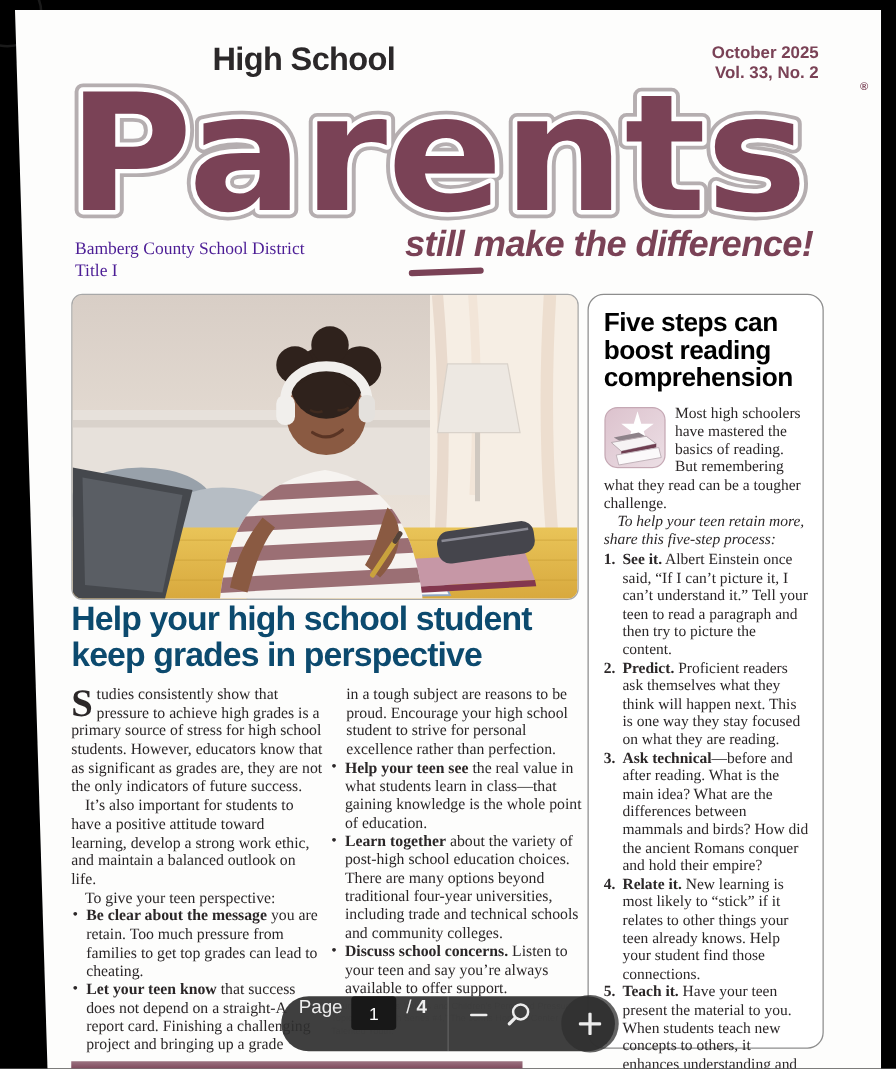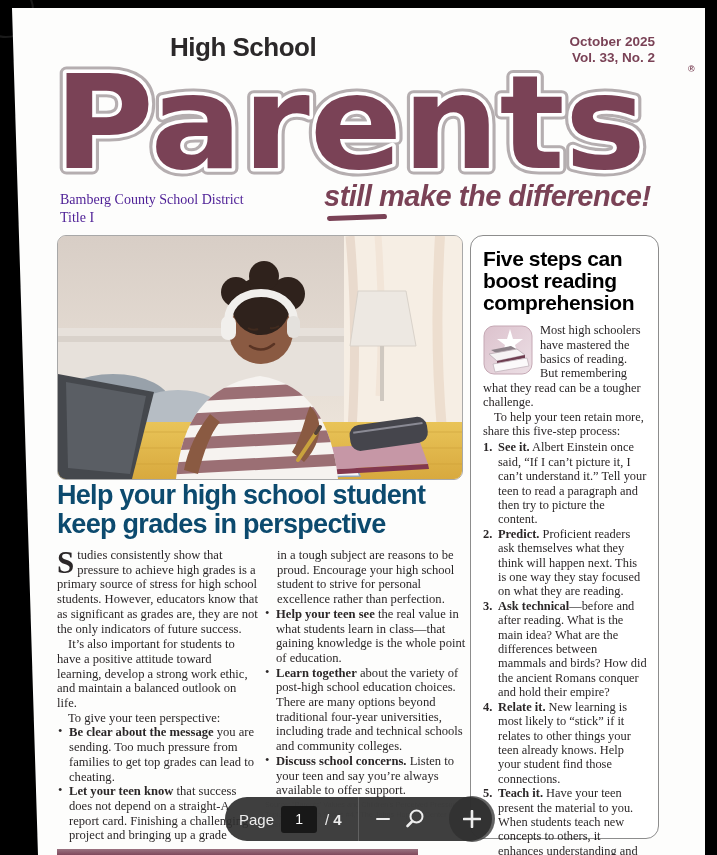--- a/index.html
+++ b/index.html
@@ -48,21 +48,21 @@
            background:#fff;box-sizing:border-box;padding:12px 11px 10px 12px;}
   .sb-title{font-size:21px;font-weight:800;line-height:1.05;letter-spacing:-.4px;color:#000000;margin-bottom:9px;}
   .sb-body{font-family:"Liberation Serif",serif;font-size:12.4px;line-height:14.4px;color:#2b2728;}
   .sb-icon{float:left;width:50px;height:50px;margin:2px 7px 2px 0;}
   ol.steps{list-style:none;margin:2px 0 0 0;padding:0;}
   ol.steps li{position:relative;padding-left:15px;}
   ol.steps .num{position:absolute;left:0;top:0;font-weight:bold;}
 
   
   .toolbar{position:absolute;left:225px;top:797px;width:267px;height:44px;border-radius:22px;
-           background:rgba(47,47,47,.92);z-index:50;display:flex;align-items:center;
+           background:rgba(47,47,47,.92);z-index:50;display:flex;align-items:flex-start;
            padding:0 0 0 14px;box-sizing:border-box;color:#ededed;}
   .toolbar .pglabel{font-size:15px;margin-right:7px;}
   .toolbar input{width:32px;height:25px;background:rgba(15,15,15,.8);border:none;border-radius:3px;
            color:#fff;font-size:14px;text-align:center;font-family:"Liberation Sans",sans-serif;}
   .toolbar .sep{font-size:15px;margin:0 4px 0 8px;}
   .toolbar .count{font-size:15px;font-weight:bold;}
   .toolbar .divider{width:1px;height:44px;background:rgba(255,255,255,.18);margin:0 12px 0 16px;}
   .tbtn{display:flex;align-items:center;justify-content:center;width:24px;height:30px;cursor:pointer;}
   .minus-glyph{width:14px;height:2.5px;background:#ededed;border-radius:1px;}
   .plus-circle{position:absolute;left:224px;top:-1px;width:46px;height:46px;border-radius:50%;
@@ -160,21 +160,21 @@
       <span>Help your high school student</span><br>
       <span>keep grades in perspective</span>
     </div>
 
     <div class="abs col col1">
       <p style="margin:0 0 1px 0;"><span class="dropcap">S</span><span>tudies consistently show that pressure to achieve high grades is a primary source of stress for high school students. However, educators know that as significant as grades are, they are not the only indicators of future success.</span></p>
       <p class="ti" style="margin:0;">It’s also important for students to have a positive attitude toward learning, develop a strong work ethic, and maintain a balanced outlook on life.</p>
       <p class="ti" style="margin:0;">To give your teen perspective:</p>
       <ul class="blist">
 
-          <li><span class="dot">•</span><span class="b">Be clear about the message</span><span> you are sending. Too much pressure from families to get top grades can lead to cheating.</span></li>
+          <li><span class="dot">•</span><span class="b">Be clear about the message</span><span> you are retain. Too much pressure from families to get top grades can lead to cheating.</span></li>
 
           <li><span class="dot">•</span><span class="b">Let your teen know</span><span> that success does not depend on a straight-A report card. Finishing a challenging project and bringing up a grade</span></li>
         </ul>
     </div>
 
     <div class="abs col col2">
       <div class="c2intro">in a tough subject are reasons to be proud. Encourage your high school student to strive for personal excellence rather than perfection.</div>
       <ul class="blist">
 
           <li><span class="dot">•</span><span class="b">Help your teen see</span><span> the real value in what students learn in class—that gaining knowledge is the whole point of education.</span></li>
@@ -199,21 +199,21 @@
           </linearGradient>
             </defs>
           <rect x="1" y="1" width="48" height="48" rx="10" fill="url(#ibg)" stroke="#c5a8b4" stroke-width="1"></rect>
           <polygon points="27,4 30,14 40,14 32,20 35,30 27,24 19,30 22,20 14,14 24,14" fill="#fff"></polygon>
           <polygon points="8,25 28,21 35,25 15,29" fill="#8d8289"></polygon>
           <polygon points="6,29 34,24 42,30 14,36" fill="#f6f3f4" stroke="#b9abb2" stroke-width=".8"></polygon>
           <polygon points="14,36 42,30 42,33 14,39" fill="#6e3d50"></polygon>
           <polygon points="10,39 44,33 46,41 12,47" fill="#fbf9fa" stroke="#c2b4bb" stroke-width=".8"></polygon>
         </svg>
         <span>Most high schoolers have mastered the basics of reading. But remembering what they read can be a tougher challenge.</span>
-        <p class="ti" style="margin:0;">To help your teen retain more, share this five-step process:</p>
+        <p class="ti" style="margin:0;font-style:italic;">To help your teen retain more, share this five-step process:</p>
         <ol class="steps">
 
             <li><span class="num">1.</span><span class="b">See it.</span><span> Albert Einstein once said, “If I can’t picture it, I can’t understand it.” Tell your teen to read a paragraph and then try to picture the content.</span></li>
 
             <li><span class="num">2.</span><span class="b">Predict.</span><span> Proficient readers ask themselves what they think will happen next. This is one way they stay focused on what they are reading.</span></li>
 
             <li><span class="num">3.</span><span class="b">Ask technical</span><span>—before and after reading. What is the main idea? What are the differences between mammals and birds? How did the ancient Romans conquer and hold their empire?</span></li>
 
             <li><span class="num">4.</span><span class="b">Relate it.</span><span> New learning is most likely to “stick” if it relates to other things your teen already knows. Help your student find those connections.</span></li>
 

